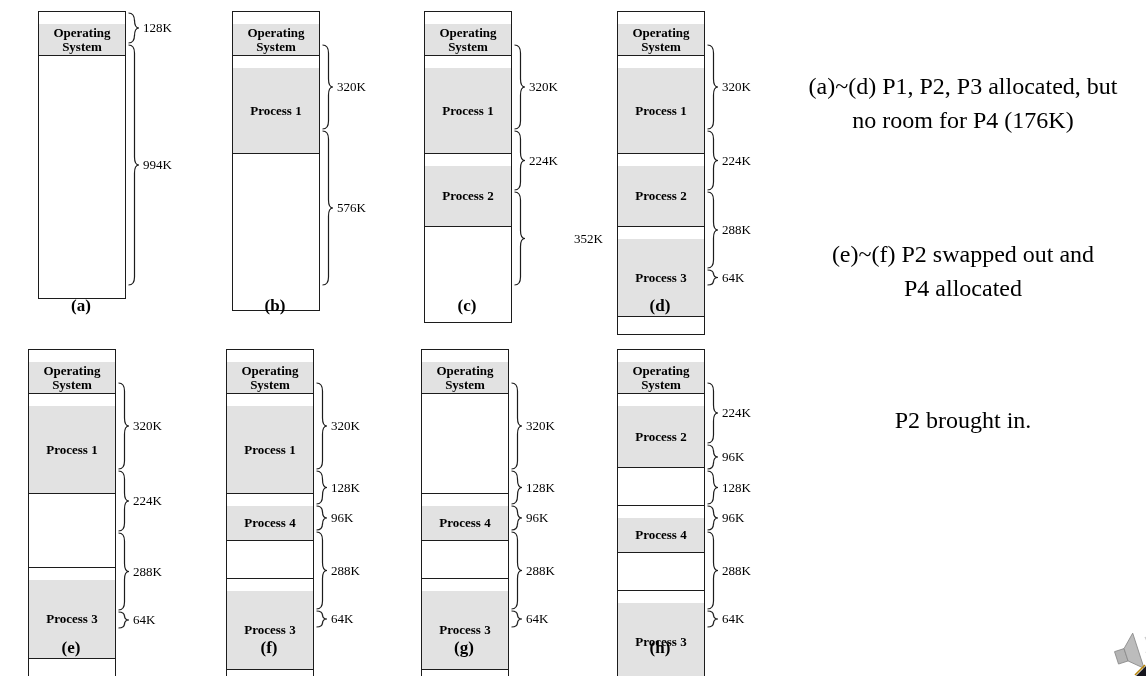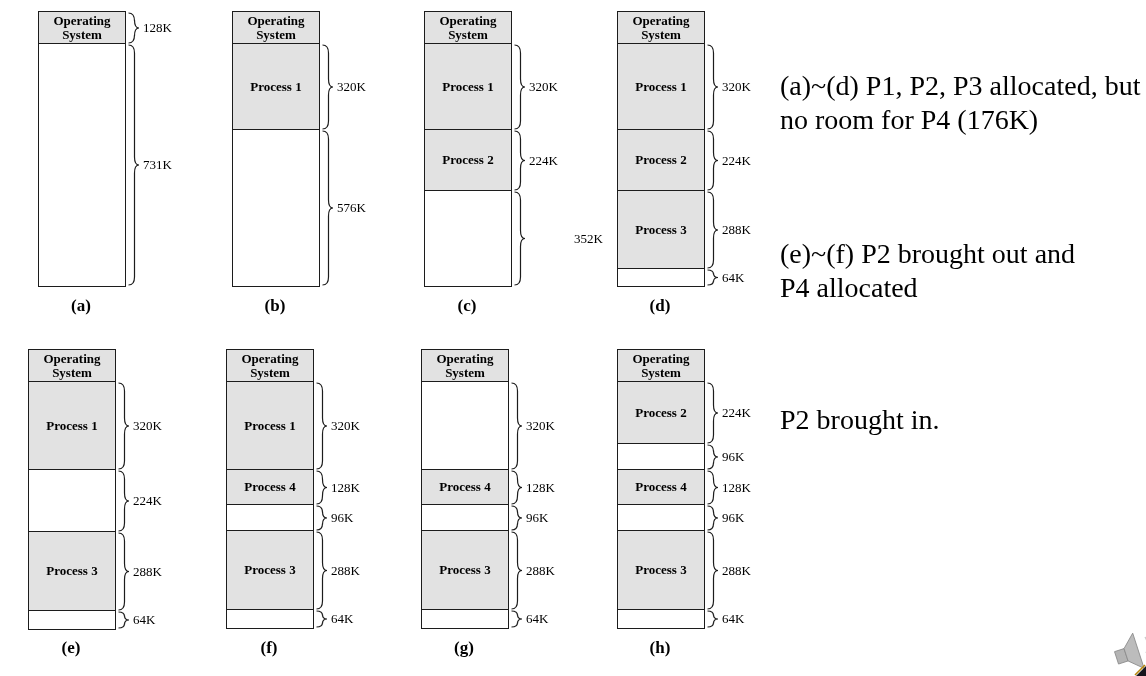--- a/index.html
+++ b/index.html
@@ -8,55 +8,55 @@
     background:#ffffff;font-family:"Liberation Serif",serif;color:#000;
   }
   #canvas{position:absolute;left:0;top:0;width:1146px;height:676px;}
   .membox{
     position:absolute;border:1.5px solid #1c1c1c;background:#fff;
   }
   .blk{
     box-sizing:border-box;display:flex;flex-direction:column;
     align-items:center;justify-content:center;overflow:hidden;
   }
-  .blk.sep{border-bottom:1.3px solid #1c1c1c;}
+  .blk.sep{border-bottom:1.3px solid #1c1c1c;margin-top:12px;}
   .blk.fill{background:#e2e2e2;}
   .blk.free{background:#ffffff;}
   .blk-label{
     font-weight:bold;font-size:13px;line-height:14px;
     font-family:"Liberation Serif",serif;text-align:center;white-space:nowrap;
   }
   .brace{position:absolute;overflow:visible;}
   .size-label{
     position:absolute;height:20px;line-height:20px;font-size:13px;
     font-family:"Liberation Serif",serif;white-space:nowrap;
   }
   .diagram-label{
     position:absolute;text-align:center;font-weight:bold;font-size:17px;
     font-family:"Liberation Serif",serif;
   }
   .annotation{
-    position:absolute;left:780px;width:366px;text-align:left;
-    font-size:28px;line-height:34px;white-space:nowrap;
+    position:absolute;left:780px;width:366px;text-align:center;
+    font-size:24px;line-height:34px;white-space:nowrap;
     font-family:"Liberation Serif",serif;
   }
   .audio{position:absolute;left:1100px;top:628px;}
   .corner-mark{position:absolute;left:1134px;top:664px;}
 </style>
 </head>
 <body>
 
 <div id="canvas">
 
   <div class="annotation" style="top:69px">
     <div>(a)~(d) P1, P2, P3 allocated, but</div>
     <div>no room for P4 (176K)</div>
   </div>
   <div class="annotation" style="top:237px">
-    <div>(e)~(f) P2 brought out and</div>
+    <div>(e)~(f) P2 swapped out and</div>
     <div>P4 allocated</div>
   </div>
   <div class="annotation" style="top:403px">
     <div>P2 brought in.</div>
   </div>
 
   <svg class="audio" width="60" height="52" viewBox="0 0 60 52">
     <g transform="rotate(-18 30 26)">
       <rect x="16" y="19" width="10" height="13" fill="#b4b4b4" stroke="#8a8a8a" stroke-width="0.8"></rect>
       <polygon points="26,19 39,7 39,44 26,32" fill="#bcbcbc" stroke="#8a8a8a" stroke-width="0.8"></polygon>
@@ -71,21 +71,21 @@
     <polygon points="2,12 12,2 12,12" fill="#15151d"></polygon>
     <line x1="1" y1="11" x2="11" y2="1" stroke="#b8860b" stroke-width="1.6"></line>
   </svg>
 <svg class="brace" width="13" height="32" viewBox="0 0 13 32" style="left: 127px; top: 12px;">
       <path d="M 1.5 1 Q 7.5 1 7.5 9 L 7.5 8 Q 7.5 16 12 16 Q 7.5 16 7.5 24 L 7.5 23 Q 7.5 31 1.5 31" fill="none" stroke="#1c1c1c" stroke-width="1.2"></path>
     </svg>
     <div class="size-label" style="left: 143px; top: 18px;">128K</div>
     <svg class="brace" width="13" height="242" viewBox="0 0 13 242" style="left: 127px; top: 44px;">
       <path d="M 1.5 1 Q 7.5 1 7.5 9 L 7.5 113 Q 7.5 121 12 121 Q 7.5 121 7.5 129 L 7.5 233 Q 7.5 241 1.5 241" fill="none" stroke="#1c1c1c" stroke-width="1.2"></path>
     </svg>
-    <div class="size-label" style="left: 143px; top: 155px;">731K</div>
+    <div class="size-label" style="left: 143px; top: 155px;">994K</div>
     <div class="membox" style="left: 38px; top: 11px; width: 86px;">
       <div class="blk fill sep" style="height: 32px;">
         <div class="blk-label">Operating</div>
         <div class="blk-label">System</div>
       </div>
       <div class="blk free" style="height: 242px;"></div>
     </div>
     <div class="diagram-label" style="left: 38px; width: 86px; top: 296px;">(a)</div>
     <svg class="brace" width="13" height="86" viewBox="0 0 13 86" style="left: 321px; top: 44px;">
       <path d="M 1.5 1 Q 7.5 1 7.5 9 L 7.5 35 Q 7.5 43 12 43 Q 7.5 43 7.5 51 L 7.5 77 Q 7.5 85 1.5 85" fill="none" stroke="#1c1c1c" stroke-width="1.2"></path>

